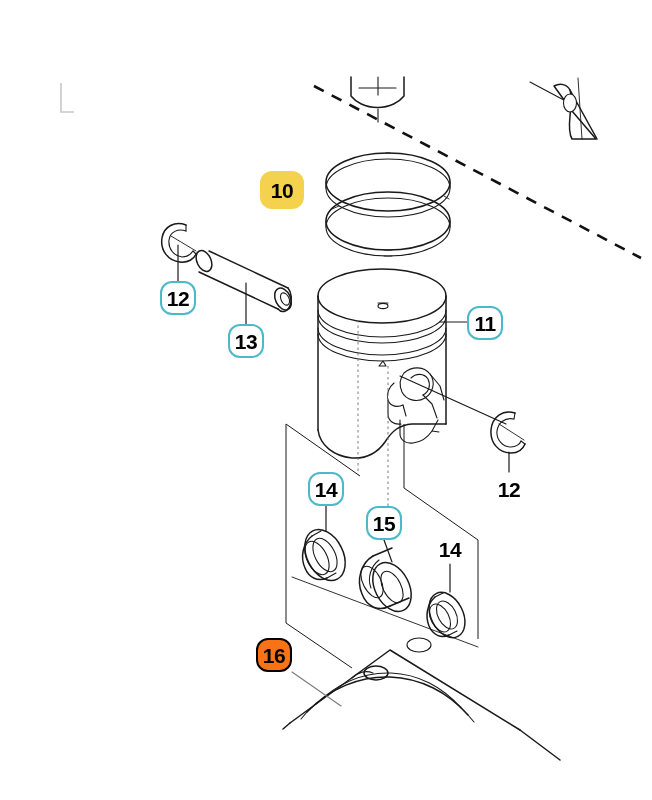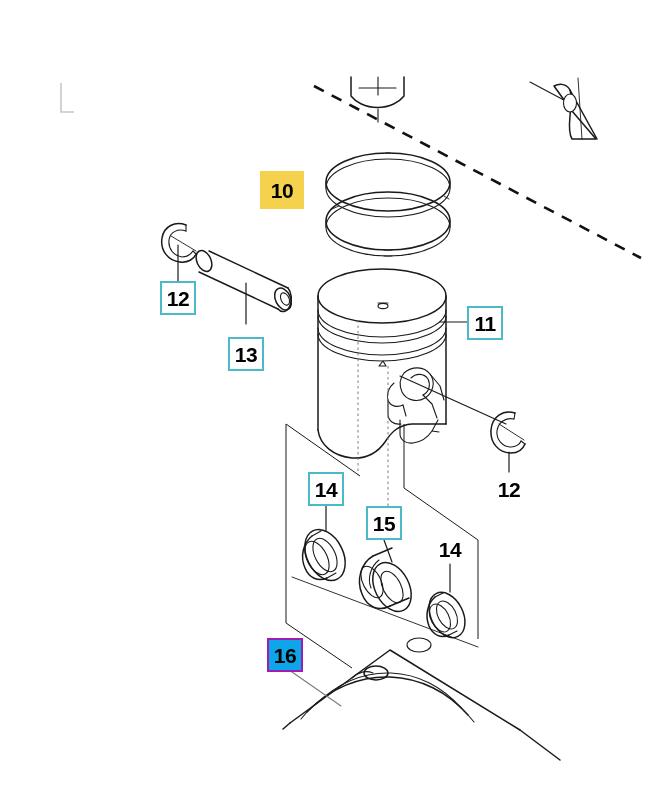--- a/index.html
+++ b/index.html
@@ -31,29 +31,29 @@
     align-items: center;
     justify-content: center;
     font-family: "Liberation Sans", sans-serif;
     font-weight: bold;
     font-size: 21px;
     line-height: 1;
     color: #000000;
     box-sizing: border-box;
     user-select: none;
     letter-spacing: -0.5px;
+    border-radius: 12px;
   }
   .callout.boxed-teal {
     background: #ffffff;
     border: 2px solid #4cb9c9;
   }
   .callout.boxed-orange {
-    background: #0ea5e9;
-    border: 2px solid #a21caf;
-    margin-left: 11px;
+    background: #f97316;
+    border: 2px solid #000000;
   }
   .callout.filled-yellow {
     background: #f5d24e;
     border: none;
   }
   .callout.bare {
     background: transparent;
     border: none;
   }
 </style>
@@ -267,21 +267,21 @@
       <path class="leadg" d="M292,672 L341,706"></path>
     </g>
   </svg>
 
   <div class="callout filled-yellow" style="left:260px; top:171px; width:44px; height:38px;">10</div>
 
   <div class="callout boxed-teal" style="left:467px; top:306px; width:36px; height:34px;text-align:right;">11</div>
 
   <div class="callout boxed-teal" style="left:160px; top:281px; width:36px; height:34px;">12</div>
 
-  <div class="callout boxed-teal" style="left:228px; top:324px; width:36px; height:34px;margin-top:13px;">13</div>
+  <div class="callout boxed-teal" style="left:228px; top:324px; width:36px; height:34px;">13</div>
 
   <div class="callout bare" style="left:491px; top:474px; width:36px; height:30px;">12</div>
 
   <div class="callout boxed-teal" style="left:308px; top:472px; width:36px; height:34px;">14</div>
 
   <div class="callout boxed-teal" style="left:366px; top:506px; width:36px; height:34px;">15</div>
 
   <div class="callout bare" style="left:432px; top:534px; width:36px; height:30px;">14</div>
 
   <div class="callout boxed-orange" style="left:256px; top:638px; width:36px; height:34px;">16</div>

